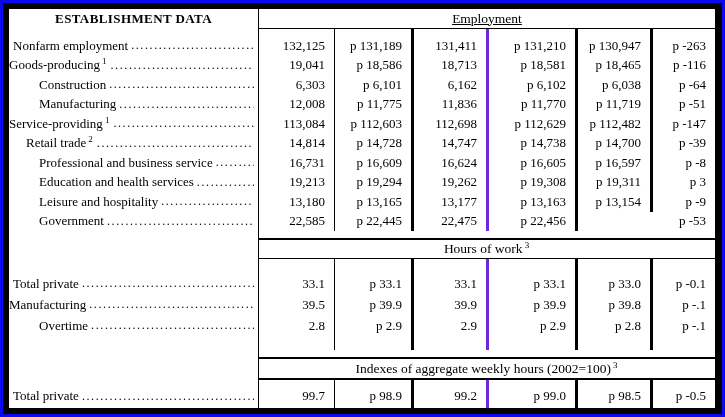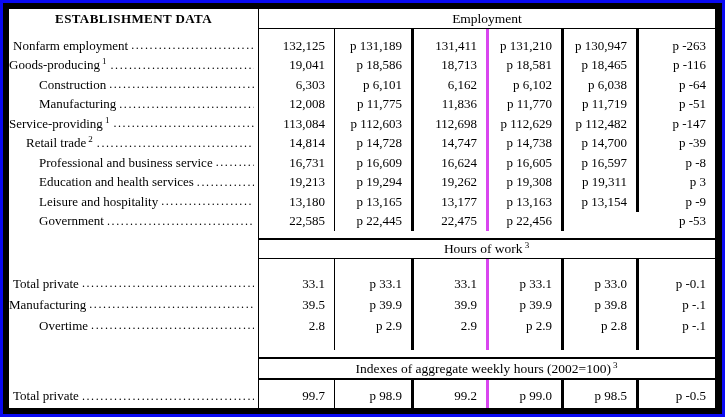--- a/index.html
+++ b/index.html
@@ -18,31 +18,31 @@
   .lcell{
     width:250px;box-sizing:border-box;border-right:1px solid #000;
     display:flex;align-items:center;overflow:hidden;flex-shrink:0;
   }
   
   .head-row{height:20px;}
   .corner{justify-content:center;}
   .corner-text{font-weight:bold;font-size:13px;letter-spacing:0.4px;}
   .hcell{
     flex:1;border-bottom:1px solid #000;display:flex;
-    align-items:center;justify-content:center;font-size:13.5px;
+    align-items:center;justify-content:center;font-size:13.5px;text-decoration:underline;
   }
   
   .vcell{
     box-sizing:border-box;display:flex;align-items:center;justify-content:flex-end;
     padding-right:9px;font-size:13px;white-space:nowrap;overflow:hidden;
   }
   .c0{width:75px;text-align:center;}
   .c1{width:77px;border-left:1px solid #000;}
   .c2{width:75px;border-left:3px solid #000;}
-  .c3{width:75px;border-left:3px solid #d946ef;}
+  .c3{width:89px;border-left:3px solid #6d28d9;}
   .c4{width:75px;border-left:3px solid #000;}
   .c5{flex:1;border-left:3px solid #000;}
   
   .tbody{display:flex;flex-direction:column;flex:1;min-height:0;}
   .sec{display:flex;flex-direction:column;}
   .sec0 .drow{height:19.5px;}
   .sp-top0{height:7px;}
   .sec1 .drow{height:21px;}
   .sp-top1{height:14px;}
   .sp-bot1{height:14px;}

